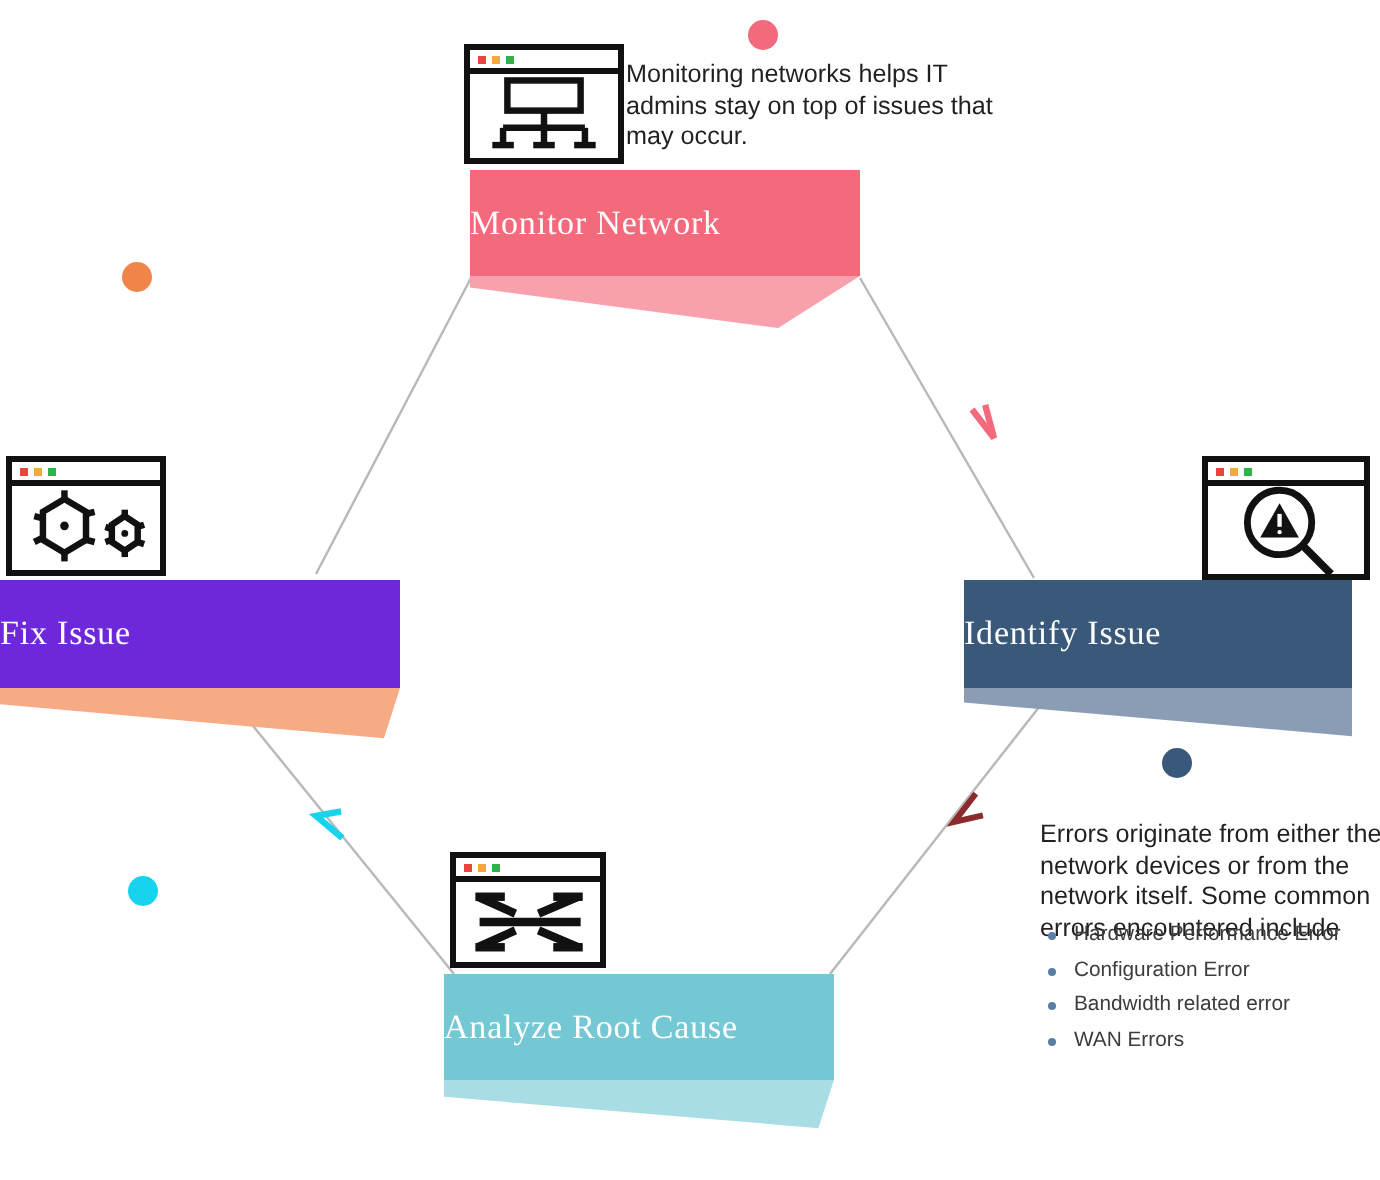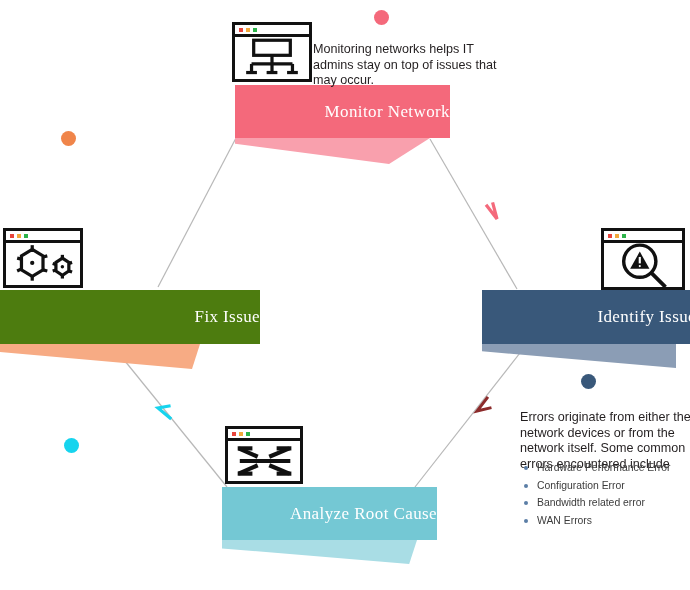--- a/index.html
+++ b/index.html
@@ -4,44 +4,44 @@
 <style>
   html,body{margin:0;padding:0;background:#ffffff;}
   body{width:690px;height:590px;position:relative;overflow:hidden;
        font-family:"Liberation Sans", sans-serif;}
   #stage{position:absolute;left:0;top:0;width:690px;height:590px;}
 
   
   #wires{position:absolute;left:0;top:0;width:690px;height:590px;}
 
   
-  .banner{position:absolute;display:flex;align-items:center;justify-content:flex-end;
+  .banner{position:absolute;display:flex;align-items:center;justify-content:flex-start;
           color:#ffffff;font-family:"Liberation Serif", serif;font-size:17px;
-          letter-spacing:.4px;z-index:6;padding-left:20px;}
+          letter-spacing:.4px;z-index:6;}
   .ribbon{position:absolute;z-index:5;}
 
   #box-monitor{left:235px;top:85px;width:195px;height:53px;background:#f4697b;}
   #rib-monitor{left:235px;top:138px;width:195px;height:26px;background:#f9a0ad;
      clip-path:polygon(0 0, 100% 0, 79% 100%, 0 22%);}
 
   #box-identify{left:482px;top:290px;width:194px;height:54px;background:#39587a;}
   #rib-identify{left:482px;top:344px;width:194px;height:28px;background:#8b9db5;
      clip-path:polygon(0 0, 100% 0, 100% 86%, 0 26%);}
 
-  #box-fix{left:0px;top:290px;width:240px;height:54px;background:#4d7c0f;}
+  #box-fix{left:0px;top:290px;width:200px;height:54px;background:#6d28d9;}
   #rib-fix{left:0px;top:344px;width:200px;height:27px;background:#f7ab84;
      clip-path:polygon(0 0, 100% 0, 96% 93%, 0 30%);}
 
   #box-analyze{left:222px;top:487px;width:195px;height:53px;background:#74c8d4;}
   #rib-analyze{left:222px;top:540px;width:195px;height:28px;background:#a9dde5;
      clip-path:polygon(0 0, 100% 0, 96% 86%, 0 30%);}
 
   
   .note{position:absolute;color:#231f20;font-size:12.6px;line-height:15.5px;z-index:7;}
-  #note-monitor{left:313px;top:30px;width:196px;margin-top:12px;}
+  #note-monitor{left:313px;top:30px;width:196px;}
   #note-fix{left:2px;top:152px;width:175px;}
   #note-identify{left:508px;top:410px;width:180px;margin-left:12px;}
   #note-analyze{left:1px;top:459px;width:196px;}
 
   .dot{position:absolute;border-radius:50%;z-index:7;}
   #dot-monitor{left:374px;top:10px;width:15px;height:15px;background:#f4697b;}
   #dot-fix{left:61px;top:131px;width:15px;height:15px;background:#f0854a;}
   #dot-identify{left:581px;top:374px;width:15px;height:15px;background:#39587a;}
   #dot-analyze{left:64px;top:438px;width:15px;height:15px;background:#16d4ee;}
 

